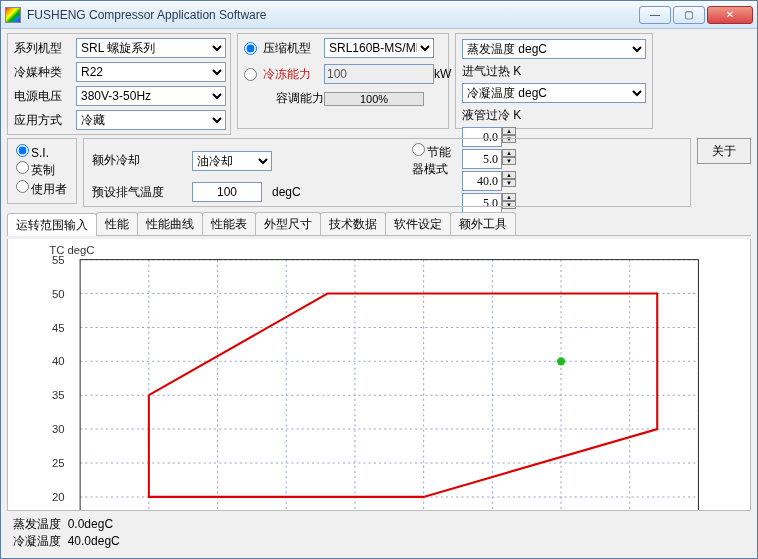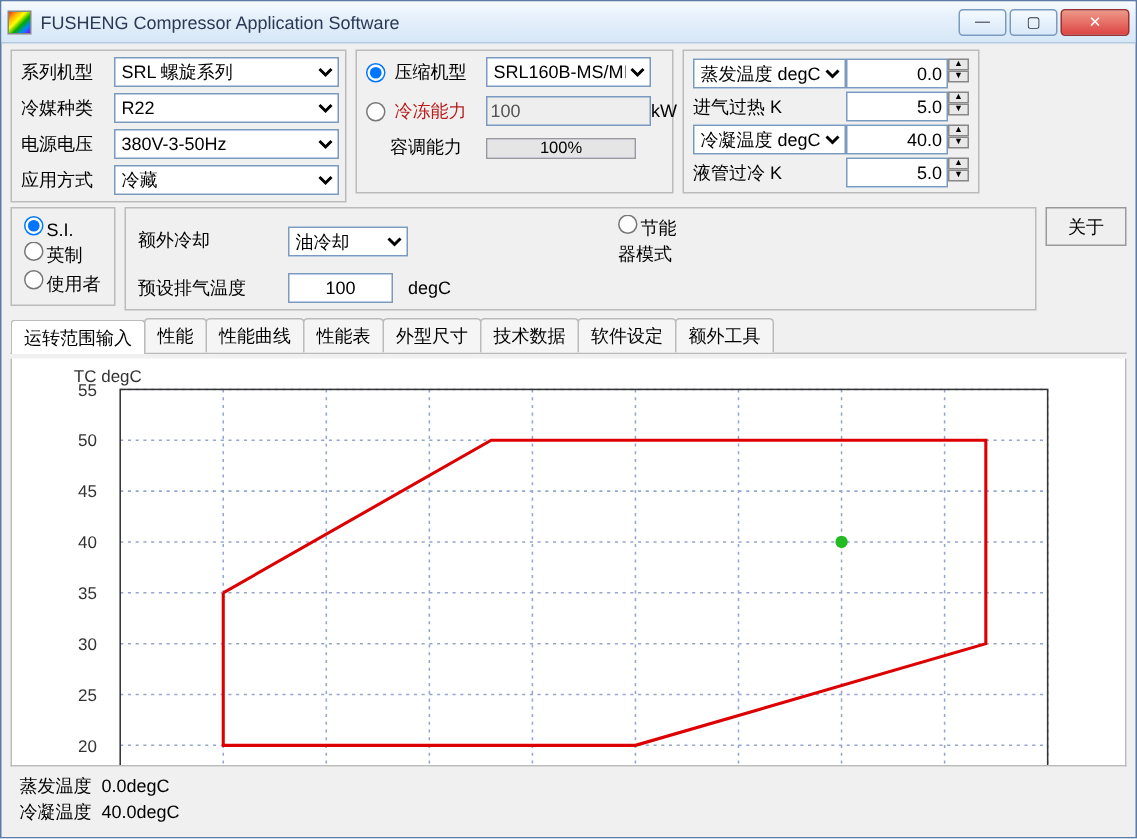--- a/index.html
+++ b/index.html
@@ -31,24 +31,24 @@
   }
   select { width:100%; }
   .label { font-size:12px; }
   .link { color:#b91c1c; }
 
   .midpanel { display:grid; grid-template-columns: 80px 110px 40px; row-gap:6px; align-items:center; font-size:12px; }
   .midpanel .r { display:flex; align-items:center; gap:4px; }
   input[type=radio] { margin:0 2px 0 0; }
   .kw { font-size:12px; }
 
-  .rightcols { display:flex; gap:0; }
+  .rightcols { display:flex; gap:0;flex-direction:column; }
   .rc1 { display:grid; grid-template-rows: repeat(4,22px); align-items:center; font-size:12px; min-width:90px; }
   .rc2 { display:grid; grid-template-rows: repeat(4,22px); align-items:center; }
-  .rc2 input { width:68px; text-align:right; padding-right:3px; }
+  .rc2 input { width:40px; text-align:right; padding-right:3px;font-family:Liberation Serif, serif; }
   .spin { display:flex; flex-direction:column; }
   .spin button { width:14px; height:8px; font-size:6px; line-height:6px; padding:0; border:1px solid #888; background:#e8e8e8; cursor:pointer;}
 
   .bigbtn { width:54px; height:58px; border:1px solid #999; background:#efefef; font-size:12px; cursor:pointer; }
 
   .row2 { display:flex; gap:6px; align-items:flex-start; }
   .unitspanel { border:1px solid #bbb; padding:4px 8px; font-size:12px; }
   .unitspanel label { display:block; margin:1px 0; }
   .modespanel { border:1px solid #bbb; padding:4px 8px; font-size:12px; flex:1; display:grid; grid-template-columns: 100px 80px 140px 50px; row-gap:4px; align-items:center; }
   .about { width:54px; height:26px; border:1px solid #999; background:#efefef; font-size:12px; cursor:pointer; }
@@ -108,21 +108,21 @@
               <span>压缩机型</span>
             </label>
           <select><option>SRL160B-MS/MP</option></select>
           <span></span>
           <label class="r">
               <input type="radio" name="m" style="">
               <span class="link">冷冻能力</span>
             </label>
           <input type="text" disabled="" style="background: rgb(238, 238, 238);" value="100">
           <span class="kw">kW</span>
-          <span class="label" style="grid-column:1/2;text-align:center">容调能力</span>
+          <span class="label" style="grid-column:1/2;text-align:right">容调能力</span>
           <span class="pct-bar">
             <span class="pct-fill"></span>
             <span class="pct-txt">100%</span>
           </span>
           <span></span>
         </div>
       </div>
 
       <div class="panel rightcols" style="width:198px;height:96px">
         <div class="rc1">

